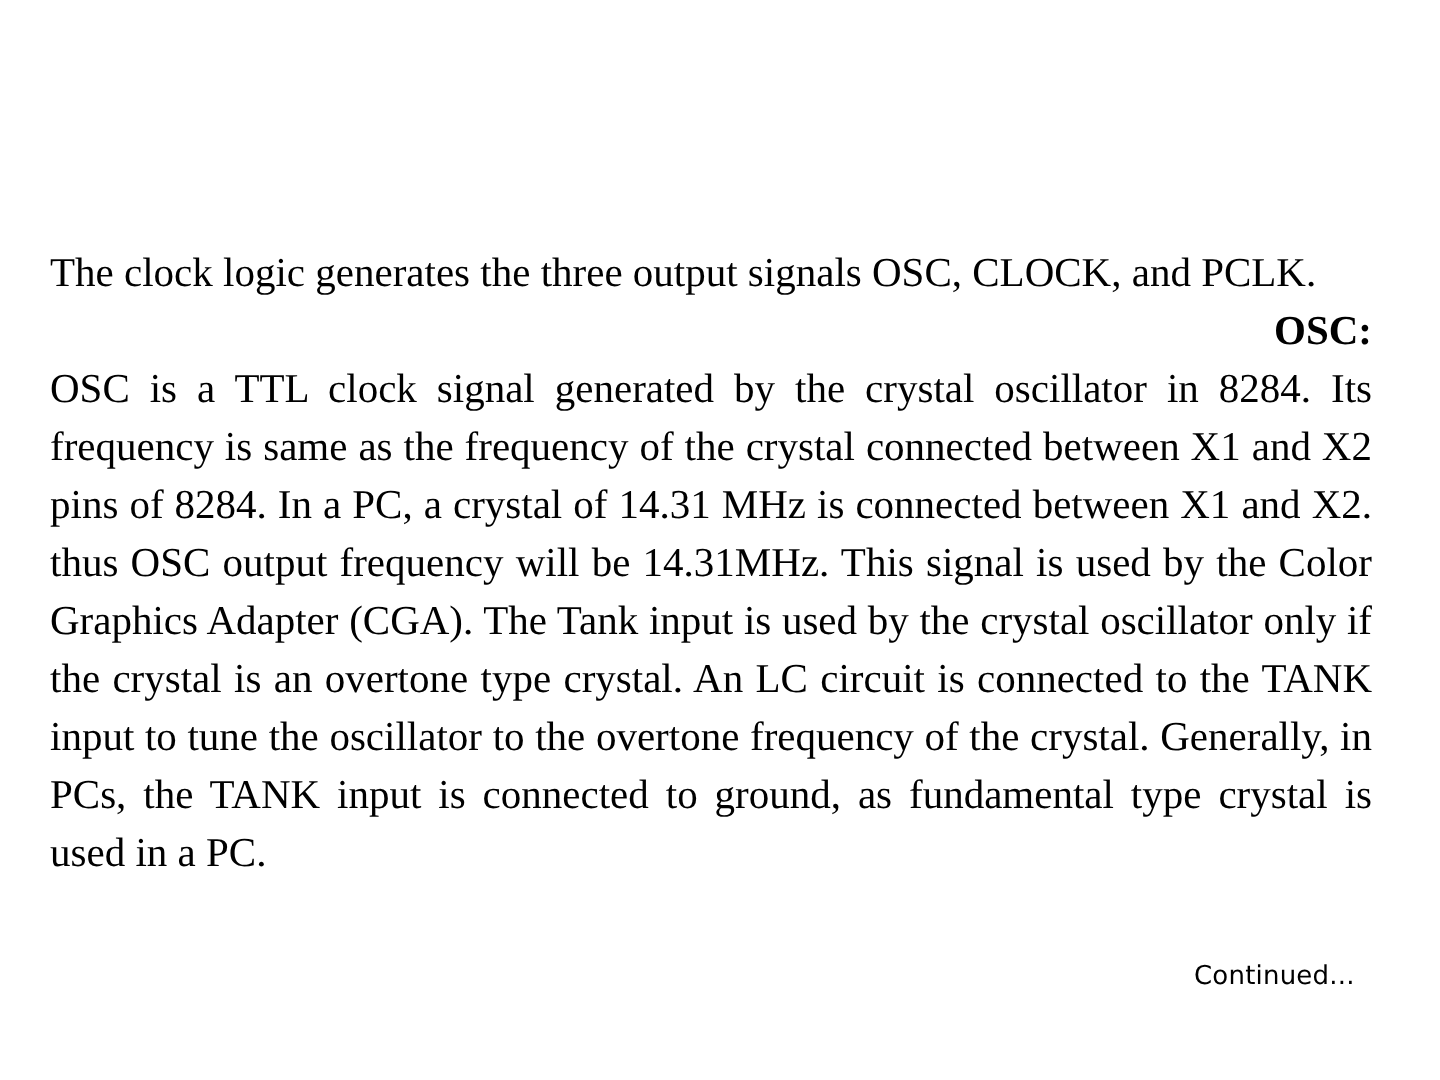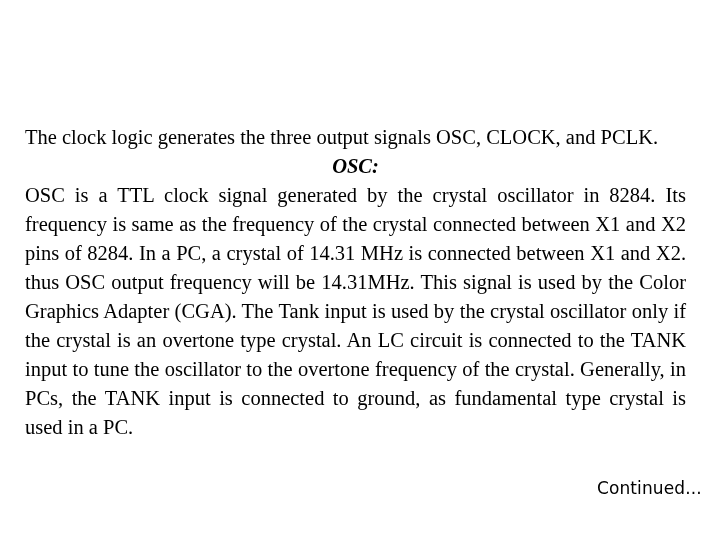--- a/index.html
+++ b/index.html
@@ -44,30 +44,29 @@
     text-justify: inter-word;
     font-family: "Liberation Serif", "DejaVu Serif", serif;
     -webkit-hyphens: none;
     hyphens: none;
     word-spacing: 0px;
   }
 
   
   .para.heading {
     font-weight: bold;
-    text-align: center;
-    font-style: italic;
+    text-align: right;
   }
 
   #continued {
     position: absolute;
     left: 597px;
     top: 479px;
     font-family: "DejaVu Sans", "Liberation Sans", sans-serif;
-    font-size: 17px;
+    font-size: 13px;
     line-height: 19px;
     letter-spacing: 0.1px;
     color: #000000;
     white-space: nowrap;
   }
 </style>
 </head>
 <body>
 
 <div id="slide">

